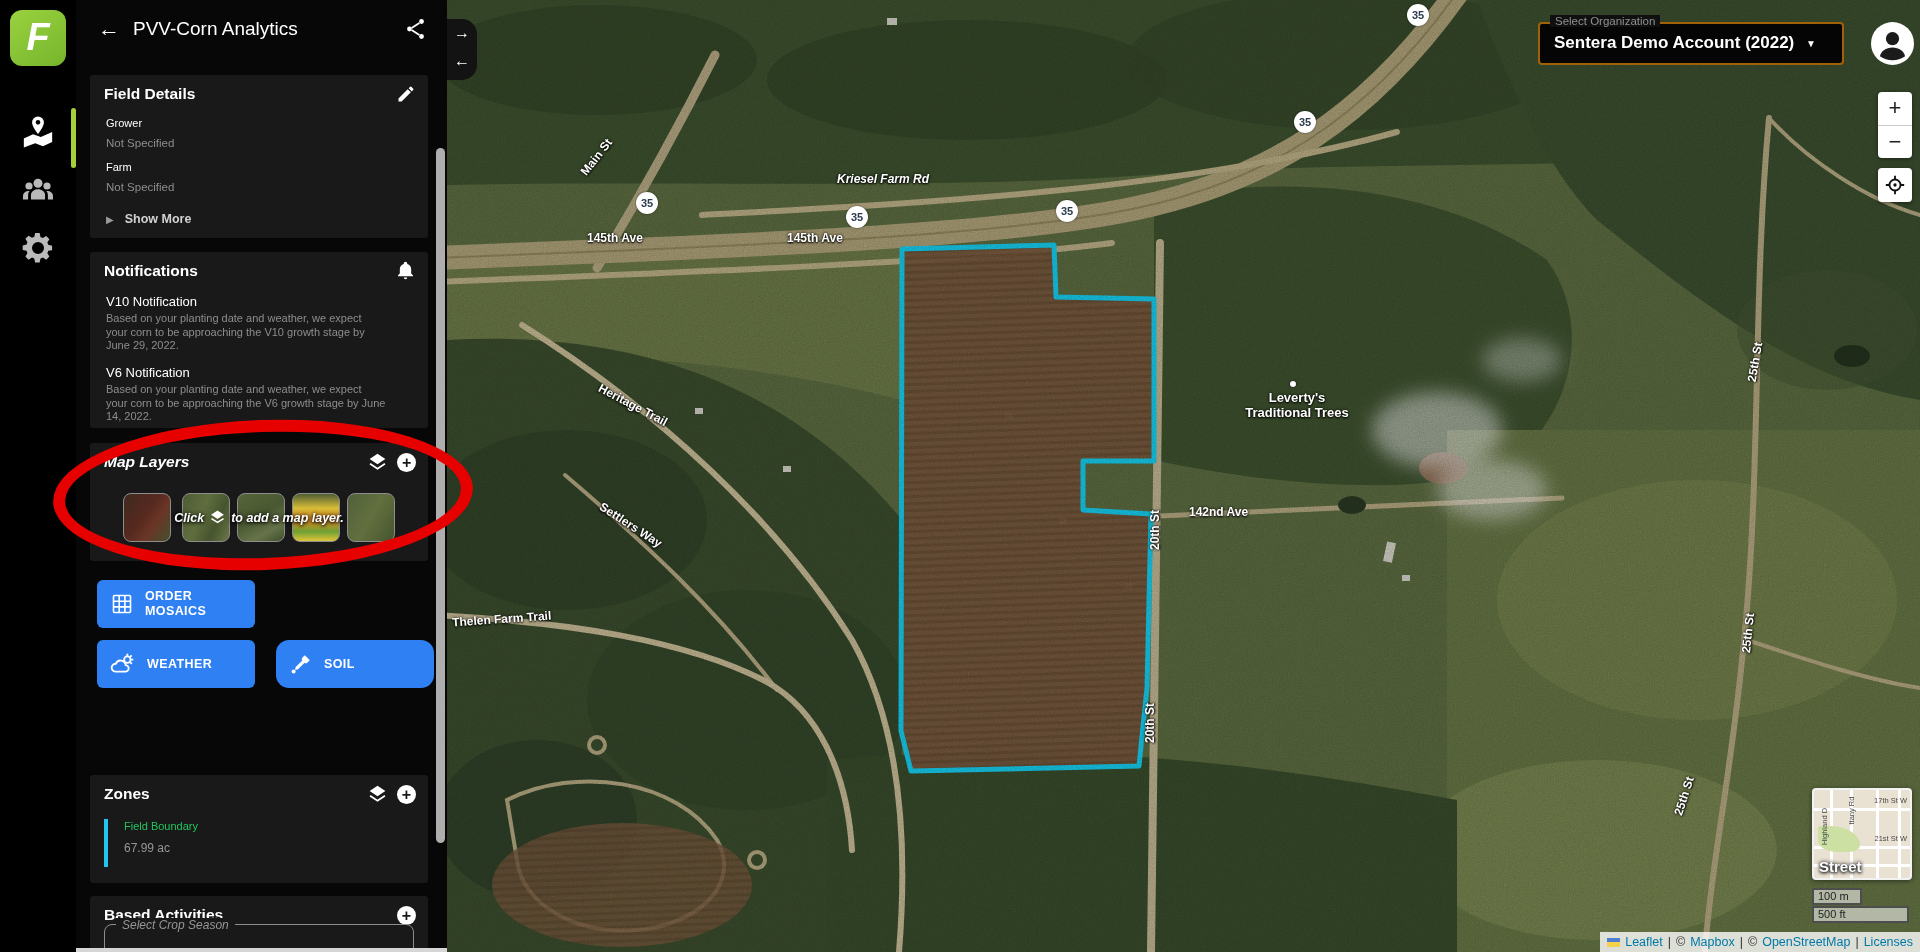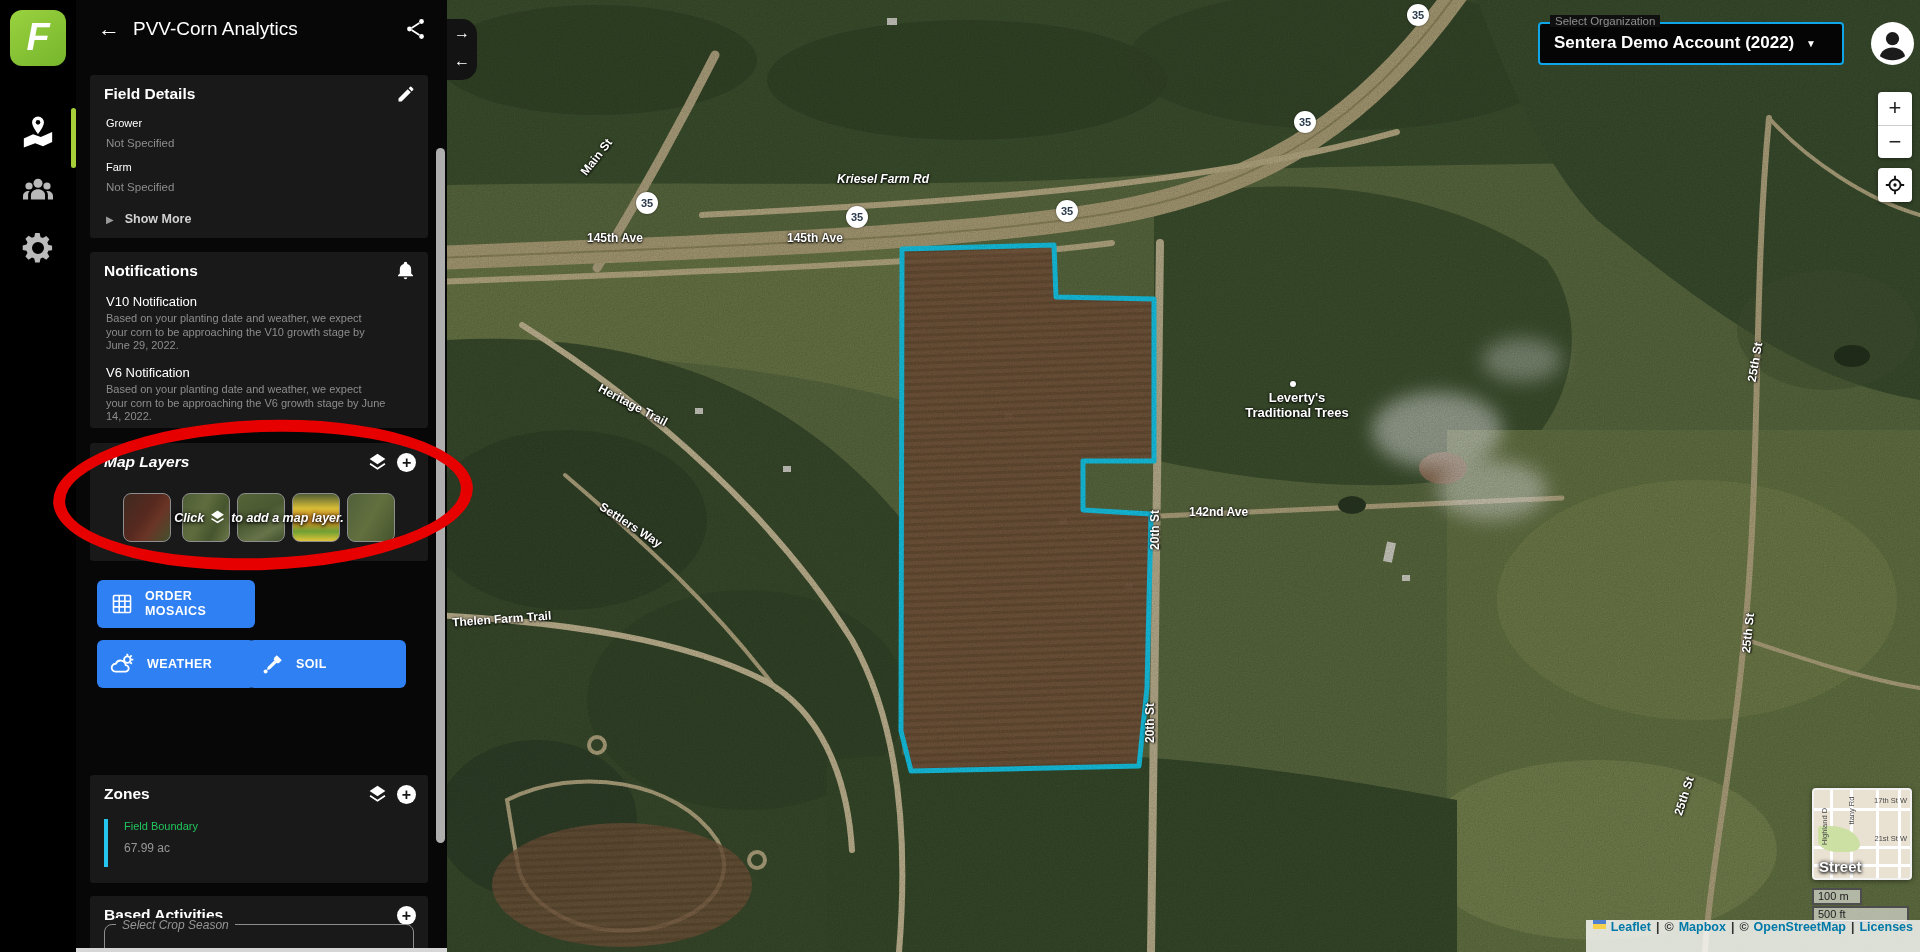--- a/index.html
+++ b/index.html
@@ -70,21 +70,21 @@
             text-shadow:0 0 3px #000,0 1px 2px #000;white-space:nowrap;z-index:5;}
   .shield{position:absolute;width:22px;height:22px;border-radius:50%;background:#fff;color:#2b3b4d;
           font-size:11px;font-weight:bold;display:flex;align-items:center;justify-content:center;
           box-shadow:0 0 2px rgba(0,0,0,.6);z-index:5;}
   .poi{position:absolute;left:770px;top:390px;width:160px;text-align:center;color:#fff;font-size:13px;font-weight:bold;
        text-shadow:0 0 3px #000,0 1px 2px #000;line-height:15px;z-index:5;}
   .poi-dot{position:absolute;left:843px;top:381px;width:6px;height:6px;border-radius:50%;background:#fff;
            box-shadow:0 0 2px #000;z-index:5;}
 
   
-  .org{position:absolute;left:1538px;top:22px;width:306px;height:43px;background:#050505;border:2px solid #0ea5e9;
+  .org{position:absolute;left:1538px;top:22px;width:306px;height:43px;background:#050505;border:2px solid #a16207;
        border-radius:4px;box-sizing:border-box;z-index:12;cursor:pointer;}
   .org-label{position:absolute;left:10px;top:-9px;background:#101010;padding:0 5px;color:#8f8f8f;font-size:11.5px;}
   .org-value{position:absolute;left:14px;top:9px;color:#fff;font-size:17px;font-weight:700;white-space:nowrap;}
   .org-caret{position:absolute;right:26px;top:14px;color:#fff;font-size:10px;}
   .avatar{position:absolute;left:1871px;top:22px;width:43px;height:43px;z-index:12;cursor:pointer;}
 
   
   .zoomctl{position:absolute;left:1878px;top:92px;width:34px;height:66px;background:#fff;border-radius:4px;
            box-shadow:0 1px 4px rgba(0,0,0,.45);z-index:12;overflow:hidden;}
   .zoomctl div{height:33px;text-align:center;font-size:22px;color:#222;line-height:32px;cursor:pointer;}
@@ -96,22 +96,22 @@
   .minimap{position:absolute;left:1812px;top:788px;width:96px;height:88px;background:#e9e1d2;border:2px solid #f2f2f2;
            border-radius:4px;box-shadow:0 1px 5px rgba(0,0,0,.5);z-index:12;overflow:hidden;cursor:pointer;}
   .mm-h{position:absolute;left:0;right:0;height:3px;background:#fff;}
   .mm-v{position:absolute;top:0;bottom:0;width:3px;background:#fff;}
   .mm-green{position:absolute;left:4px;top:36px;width:42px;height:26px;background:#cbe0a2;border-radius:10% 80% 30% 50%;}
   .mm-lbl{position:absolute;color:#4a4a4a;font-size:7.5px;white-space:nowrap;}
   .mm-street{position:absolute;left:5px;bottom:3px;color:#fff;font-size:15px;font-weight:bold;
              text-shadow:0 1px 3px #000,0 0 4px #000;}
   .scalebox{position:absolute;background:rgba(255,255,255,.55);border:2px solid #4d4d4d;box-sizing:border-box;
             color:#222;font-size:11px;line-height:13px;padding:0 4px;z-index:12;}
-  .attrib{position:absolute;right:0;bottom:0;height:32px;background:rgba(255,255,255,.8);display:flex;
-          gap:5px;padding:0 7px;font-size:12.5px;color:#333;z-index:12;font-weight:bold;}
+  .attrib{position:absolute;right:0;bottom:0;height:20px;background:rgba(255,255,255,.8);display:flex;
+          align-items:center;gap:5px;padding:0 7px;font-size:12.5px;color:#333;z-index:12;}
   .attrib .lnk{color:#0078a8;cursor:pointer;}
   .flag{display:inline-block;width:13px;height:9px;background:linear-gradient(#4e7fd0 50%,#f7d14c 50%);}
 </style>
 </head>
 <body>
 
 <div class="app">
 
   <div class="map">
     <svg class="base" viewBox="0 0 1473 952" preserveAspectRatio="none">
@@ -378,21 +378,21 @@
       <span class="btn-label">ORDER MOSAICS</span>
     </div>
     <div class="btn btn-blue" style="left:21px;top:640px;">
       <svg viewBox="0 0 24 24" width="26" height="26" fill="none" stroke="#fff" stroke-width="1.7">
         <circle cx="16" cy="8" r="3"></circle>
           <path d="M16 2.5v2M21.5 8h-2M20 4l-1.4 1.4M20.2 11.8l-1.5-1.2"></path>
         <path d="M5 19a3.6 3.6 0 0 1 .3-7.2A4.8 4.8 0 0 1 14.5 13a3 3 0 0 1-.5 6z"></path>
       </svg>
       <span class="btn-label">WEATHER</span>
     </div>
-    <div class="btn btn-blue" style="left:172px;top:640px;">
+    <div class="btn btn-blue" style="left:200px;top:640px;border-radius:13px;">
       <svg viewBox="0 0 24 24" width="24" height="24" fill="#fff">
         <path d="M15.8 3.2l5 5-2.3 2.3a2.6 2.6 0 0 1-3.6 0l-1.4-1.4a2.6 2.6 0 0 1 0-3.6z"></path>
         <path d="M13.3 8.4l2.3 2.3-6.6 6.6-3 .7.7-3z"></path>
         <circle cx="4.6" cy="19.4" r="2"></circle>
       </svg>
       <span class="btn-label">SOIL</span>
     </div>
 
     <div class="card" style="top:775px;height:108px;">
       <span class="card-h">Zones</span>

